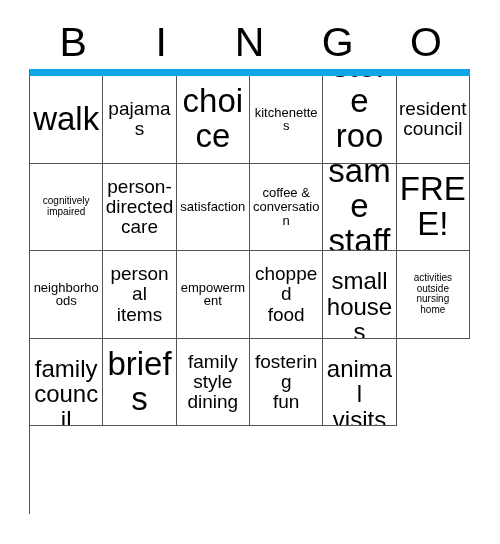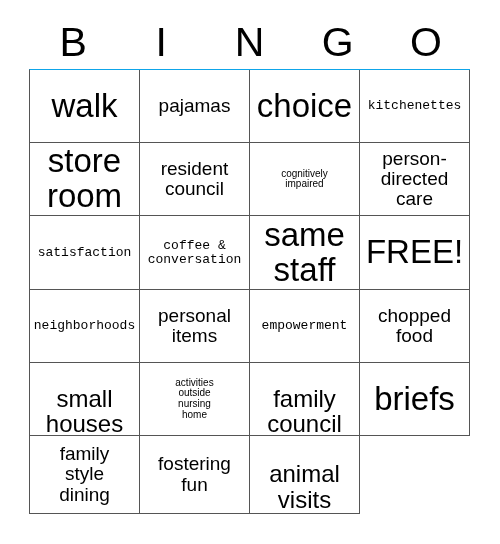--- a/index.html
+++ b/index.html
@@ -40,23 +40,23 @@
     letter-spacing: 0px;
   }
   
   #grid {
     position: absolute;
     left: 29px;
     top: 69px;
     width: 441px;
     height: 445px;
     display: grid;
-    grid-template-columns: repeat(4, 1fr);
+    grid-template-columns: repeat(6, 1fr);
     grid-template-rows: repeat(5, 1fr);
-    border-top: 1px solid #0ea5e9;
+    border-top: 7px solid #0ea5e9;
     border-left: 1px solid #555555;
     box-sizing: border-box;
     background: #ffffff;
   }
   .cell {
     border-right: 1px solid #555555;
     border-bottom: 1px solid #555555;
     box-sizing: border-box;
     display: flex;
     align-items: center;
@@ -71,21 +71,21 @@
     line-height: 1.06;
     white-space: pre-line;
     word-break: break-word;
   }
   
   .s-xxl .cell-text { font-size: 33px; }
   .s-xl  .cell-text { font-size: 33px; }
   .s-lg  .cell-text { font-size: 24px; margin-top: 24px; }
   .s-md  .cell-text { font-size: 19px; }
   .s-sm  .cell-text { font-size: 10px; }
-  .s-xs  .cell-text { font-size: 13px; font-family: Liberation Mono, monospace; }
+  .s-xs  .cell-text { font-size: 13px; }
 </style>
 </head>
 <body>
 
 <div id="card">
 
   <div id="header">
     <div class="header-cell">B</div>
     <div class="header-cell">I</div>
     <div class="header-cell">N</div>

